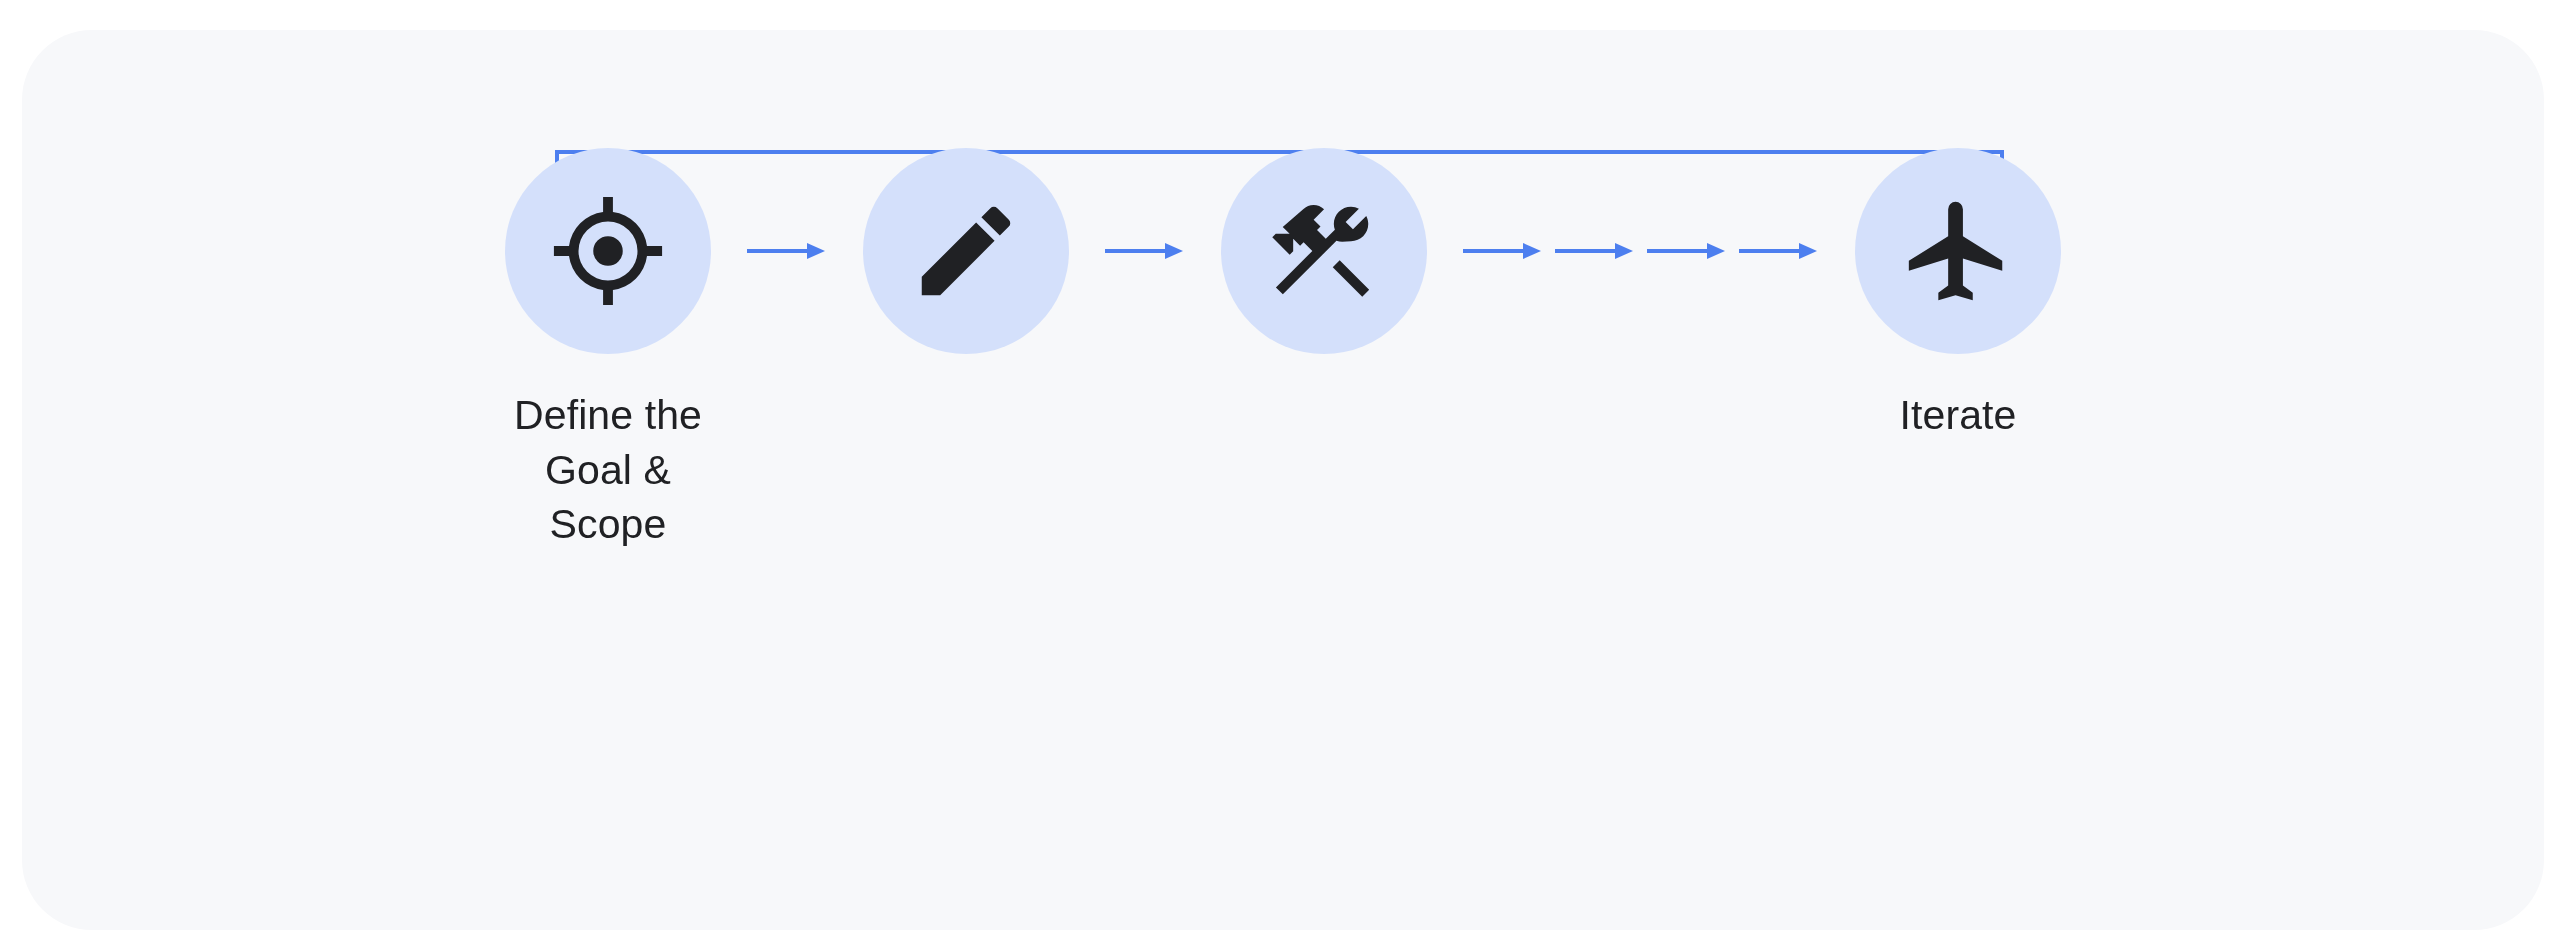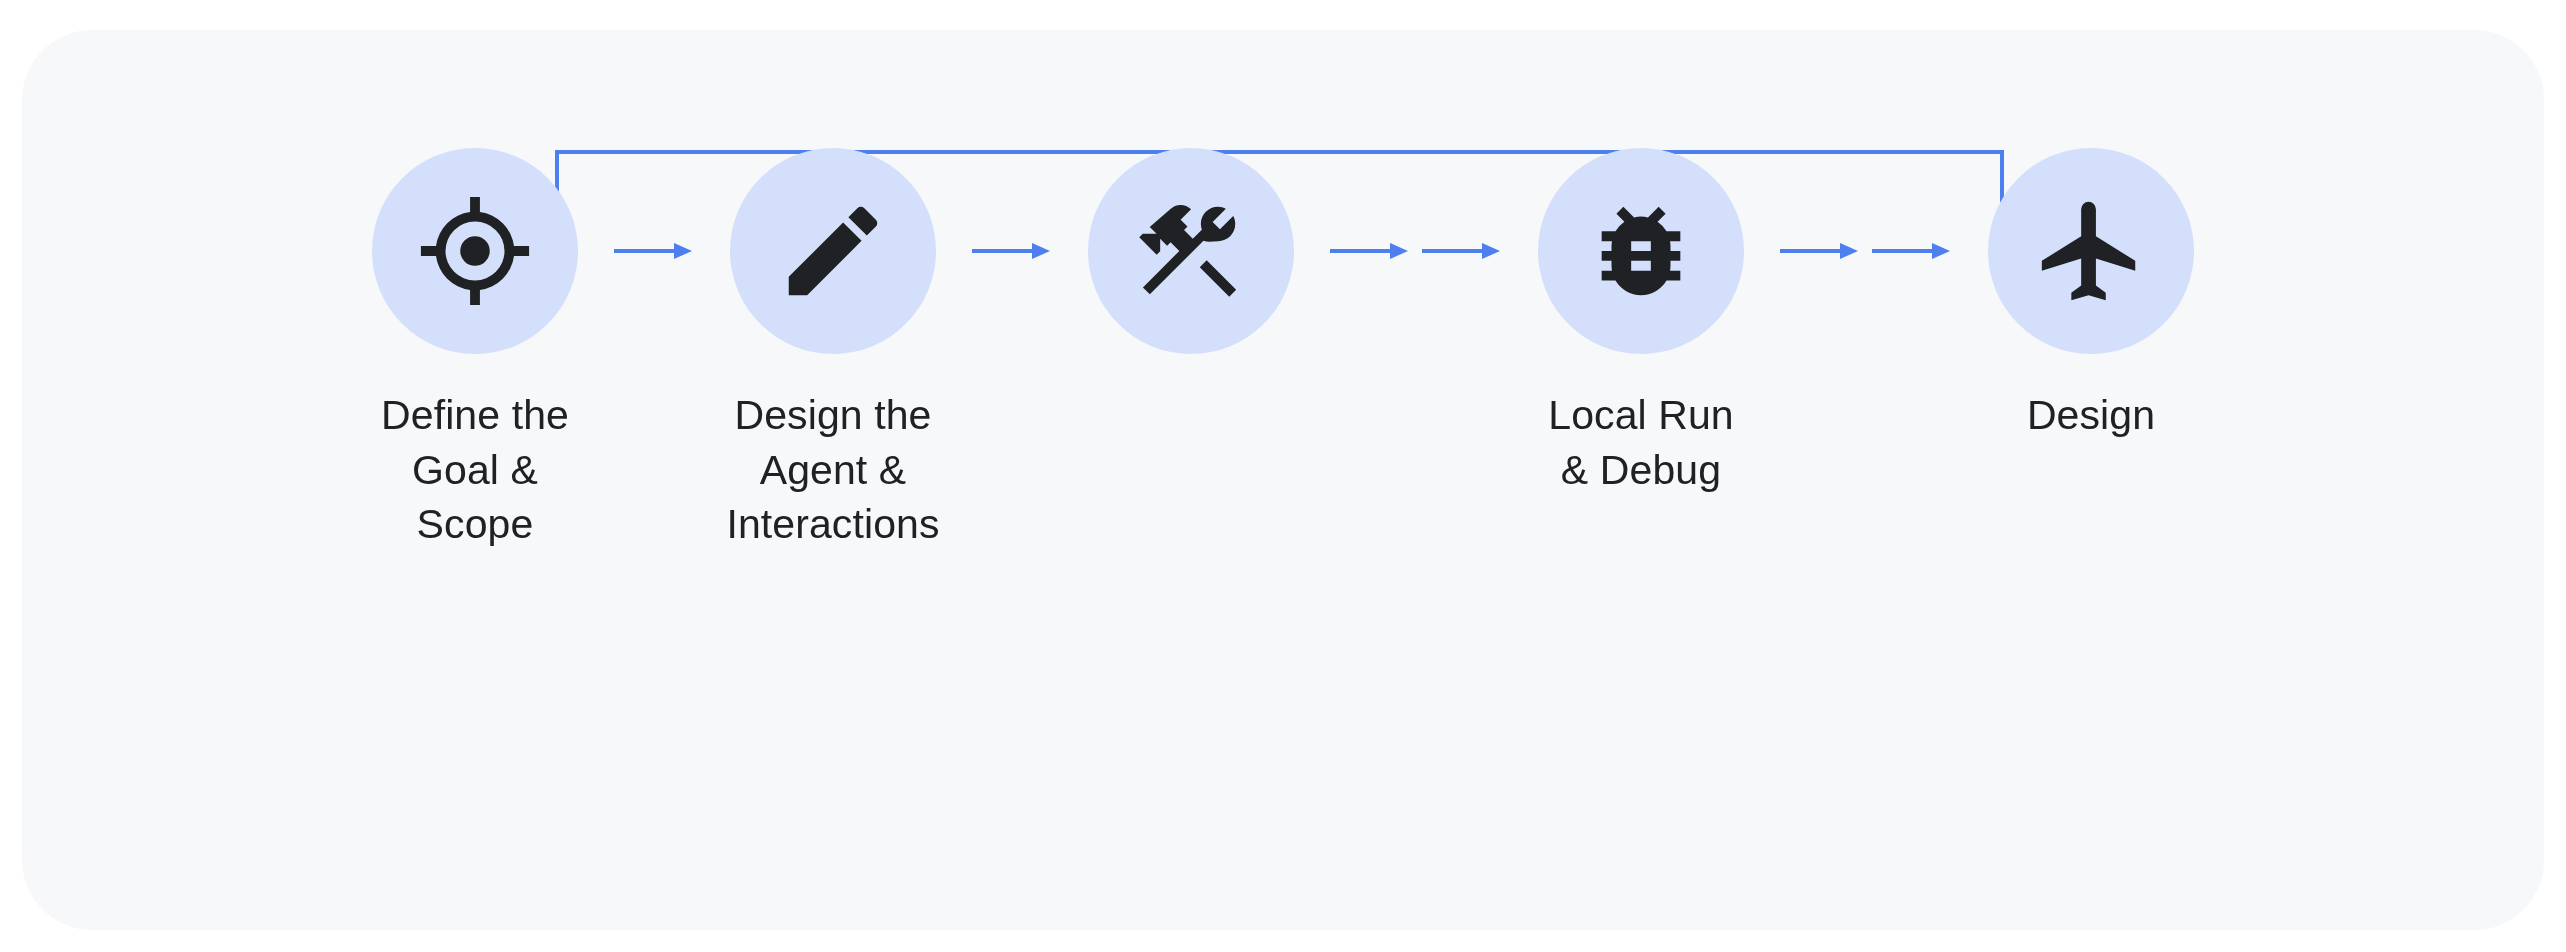--- a/index.html
+++ b/index.html
@@ -144,23 +144,20 @@
         <path d="M 60 2 L 78 10 L 60 18 z" fill="#4D7FEF"></path>
       </svg>
     </div>
 
     <div class="step">
       <div class="node">
         <svg viewBox="0 0 24 24">
           <path d="M3 17.25V21h3.75L17.81 9.94l-3.75-3.75L3 17.25zM20.71 7.04a1 1 0 0 0 0-1.41l-2.34-2.34a1 1 0 0 0-1.41 0l-1.83 1.83 3.75 3.75 1.83-1.83z"></path>
         </svg>
       </div>
-      <div class="step-label">Design the
-Agent &amp;
-Interactions</div>
     </div>
 
     <div class="connector">
       <svg width="80" height="20" viewBox="0 0 80 20">
         <line x1="0" y1="10" x2="62" y2="10" stroke="#4D7FEF" stroke-width="4"></line>
         <path d="M 60 2 L 78 10 L 60 18 z" fill="#4D7FEF"></path>
       </svg>
     </div>
 
     <div class="step">
@@ -179,29 +176,20 @@
     </div>
 
 
     <div class="connector">
       <svg width="80" height="20" viewBox="0 0 80 20">
         <line x1="0" y1="10" x2="62" y2="10" stroke="#4D7FEF" stroke-width="4"></line>
         <path d="M 60 2 L 78 10 L 60 18 z" fill="#4D7FEF"></path>
       </svg>
     </div>
 
-    <div class="step">
-      <div class="node">
-        <svg viewBox="0 0 24 24">
-          <path d="M20 8h-2.81a5.98 5.98 0 0 0-1.82-1.96L17 4.41 15.59 3l-2.17 2.17a6.01 6.01 0 0 0-2.83 0L8.41 3 7 4.41l1.62 1.63A5.98 5.98 0 0 0 6.81 8H4v2h2.09c-.05.33-.09.66-.09 1v1H4v2h2v1c0 .34.04.67.09 1H4v2h2.81a6 6 0 0 0 10.38 0H20v-2h-2.09c.05-.33.09-.66.09-1v-1h2v-2h-2v-1c0-.34-.04-.67-.09-1H20V8zm-6 8h-4v-2h4v2zm0-4h-4v-2h4v2z"></path>
-        </svg>
-      </div>
-      <div class="step-label">Local Run
-&amp; Debug</div>
-    </div>
 
     <div class="connector">
       <svg width="80" height="20" viewBox="0 0 80 20">
         <line x1="0" y1="10" x2="62" y2="10" stroke="#4D7FEF" stroke-width="4"></line>
         <path d="M 60 2 L 78 10 L 60 18 z" fill="#4D7FEF"></path>
       </svg>
     </div>
 
 
     <div class="connector">
@@ -210,17 +198,17 @@
         <path d="M 60 2 L 78 10 L 60 18 z" fill="#4D7FEF"></path>
       </svg>
     </div>
 
     <div class="step">
       <div class="node">
         <svg viewBox="0 0 24 24">
           <path d="M21 16v-2l-8-5V3.5A1.5 1.5 0 0 0 11.5 2 1.5 1.5 0 0 0 10 3.5V9l-8 5v2l8-2.5V19l-2 1.5V22l3.5-1 3.5 1v-1.5L13 19v-5.5l8 2.5z"></path>
         </svg>
       </div>
-      <div class="step-label">Design</div>
+      <div class="step-label">Iterate</div>
     </div>
 
   </div>
 </div>
 
 </body></html>

